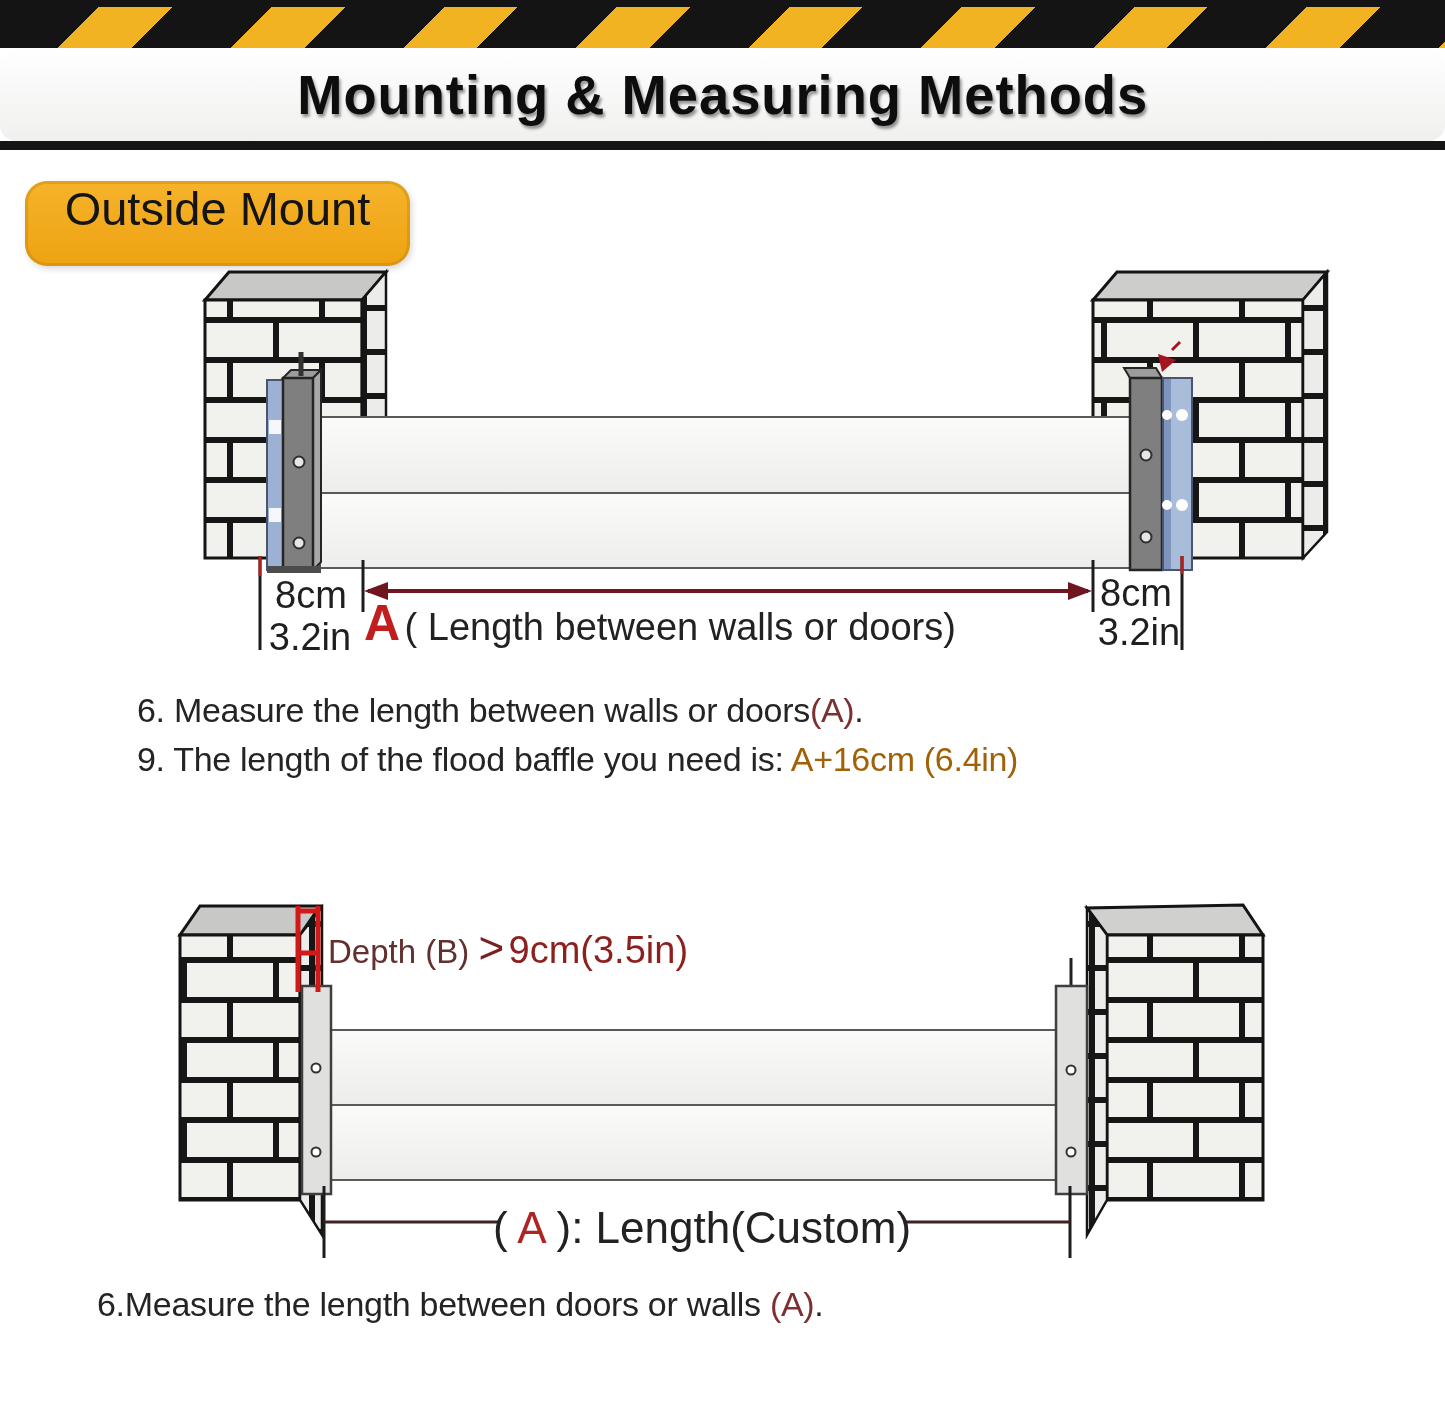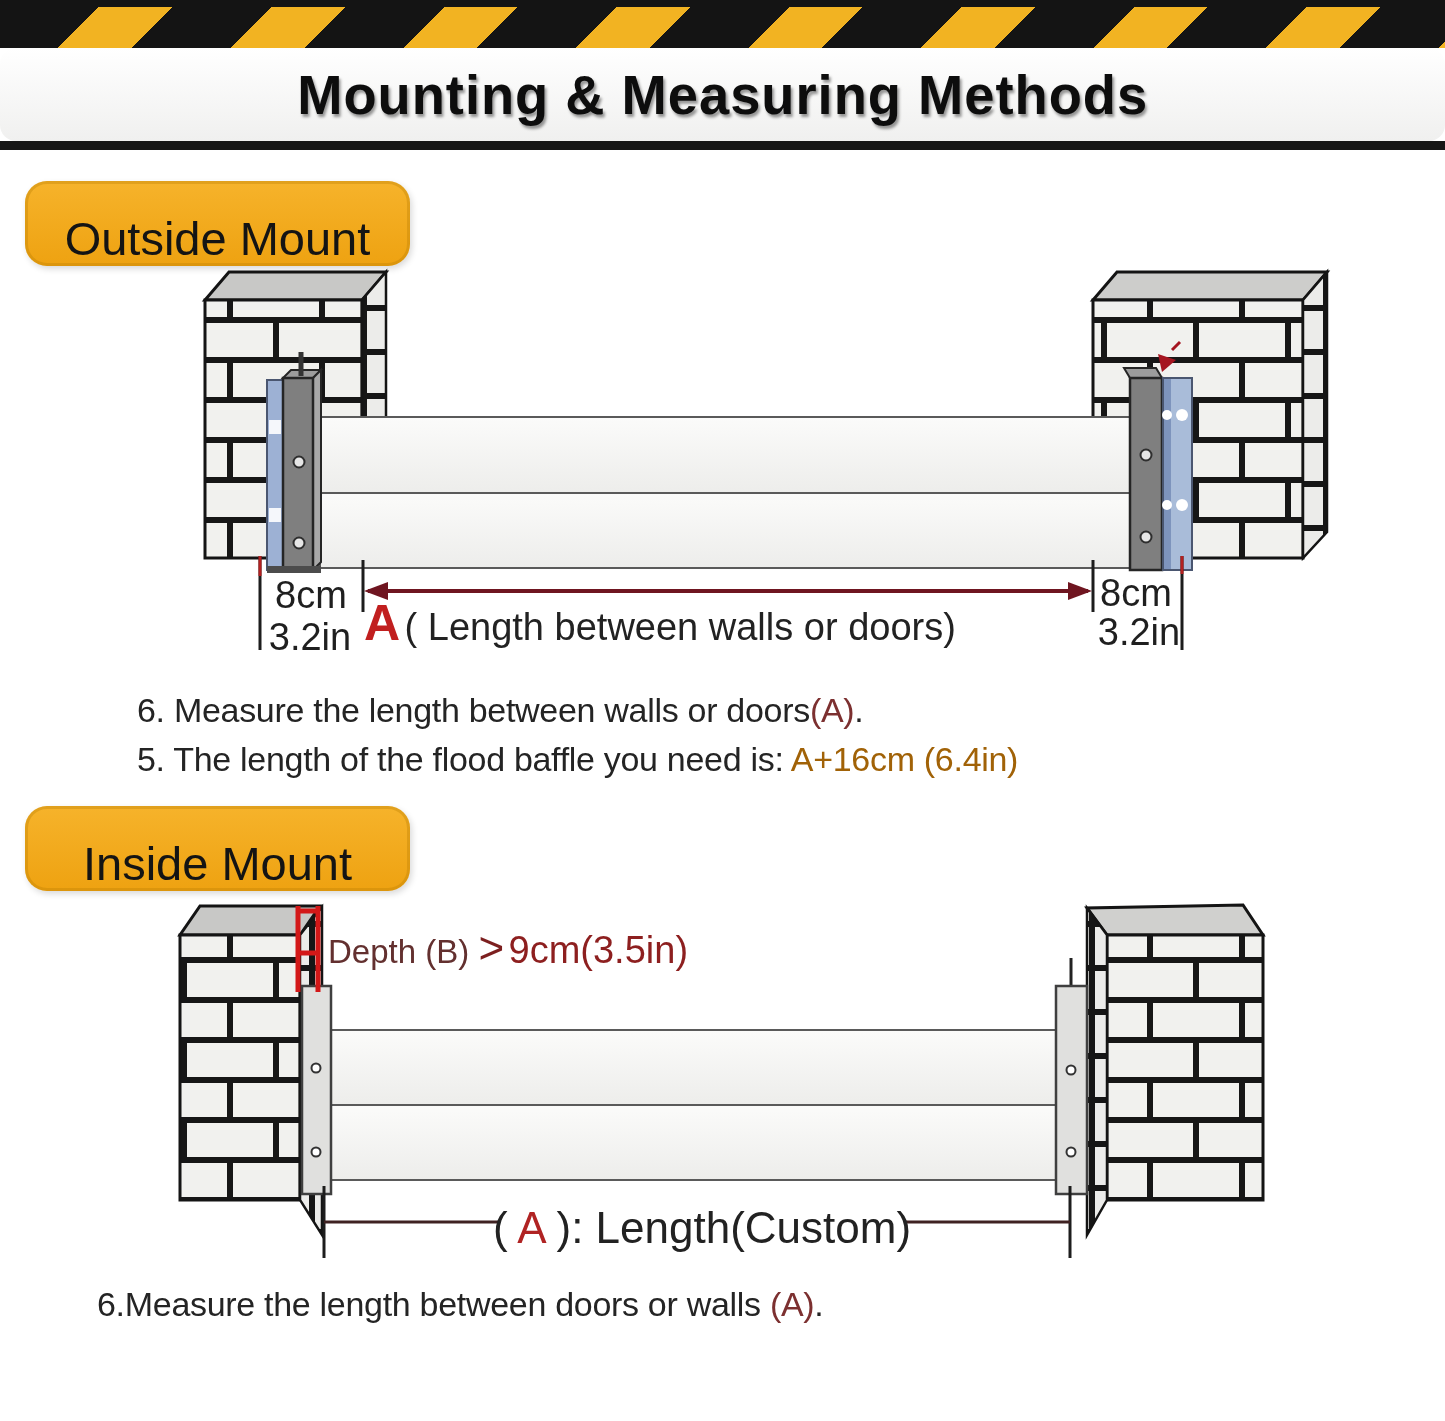--- a/index.html
+++ b/index.html
@@ -25,21 +25,21 @@
     text-shadow:2px 3px 3px rgba(0,0,0,0.40);
     transform:scaleX(0.97);
   }
   .black-bar{left:0;right:0;top:141px;height:9px;background:#161616;}
 
   
   .badge{
     width:385px;height:85px;border-radius:22px;
     background:linear-gradient(#f6b32b,#eea211);
     box-shadow:inset 0 0 0 3px rgba(186,125,2,0.35), 2px 3px 6px rgba(0,0,0,0.15);
-    display:flex;align-items:flex-end;justify-content:center;
+    display:flex;align-items:flex-start;justify-content:center;
     font-size:47px;color:#141414;
   }
   .badge-outside{left:25px;top:181px;}
   .badge-inside{left:25px;top:806px;}
 
   
   .step{font-size:34px;color:#242424;letter-spacing:-0.3px;white-space:nowrap;}
   .maroon{color:#a16207;}
   .step .aref{color:#7c3030;}
 
@@ -148,26 +148,23 @@
         <tspan font-size="50" font-weight="bold" fill="#c11f1f">A</tspan>
         <tspan font-size="38" fill="#222222">( Length between walls or doors)</tspan>
       </text>
     </g>
   </svg>
 
   <div class="abs step" style="left:137px;top:691px;">
     <span>6. Measure the length between walls or doors</span><span class="aref">(A)</span><span>.</span>
   </div>
   <div class="abs step" style="left:137px;top:740px;">
-    <span>5. The length of the flood baffle you need is: </span><span class="maroon">A+16cm (6.4in)</span>
-  </div>
-
-  <div class="abs badge badge-inside">
-    <span>Inside Mount</span>
-  </div>
+    <span>9. The length of the flood baffle you need is: </span><span class="maroon">A+16cm (6.4in)</span>
+  </div>
+
 
   <svg class="abs" style="left:0;top:895px;" width="1445" height="370" viewBox="0 895 1445 370">
 
     <g>
       <polygon points="180,935 300,935 320,906 200,906" fill="#c8c8c6" stroke="#141414" stroke-width="3"></polygon>
       <rect x="180" y="935" width="120" height="265" fill="url(#brickF)" stroke="#141414" stroke-width="3"></rect>
       <polygon points="300,935 322,907 322,1235 300,1200" fill="url(#brickS)" stroke="#141414" stroke-width="2.5"></polygon>
     </g>
 
     <g>

